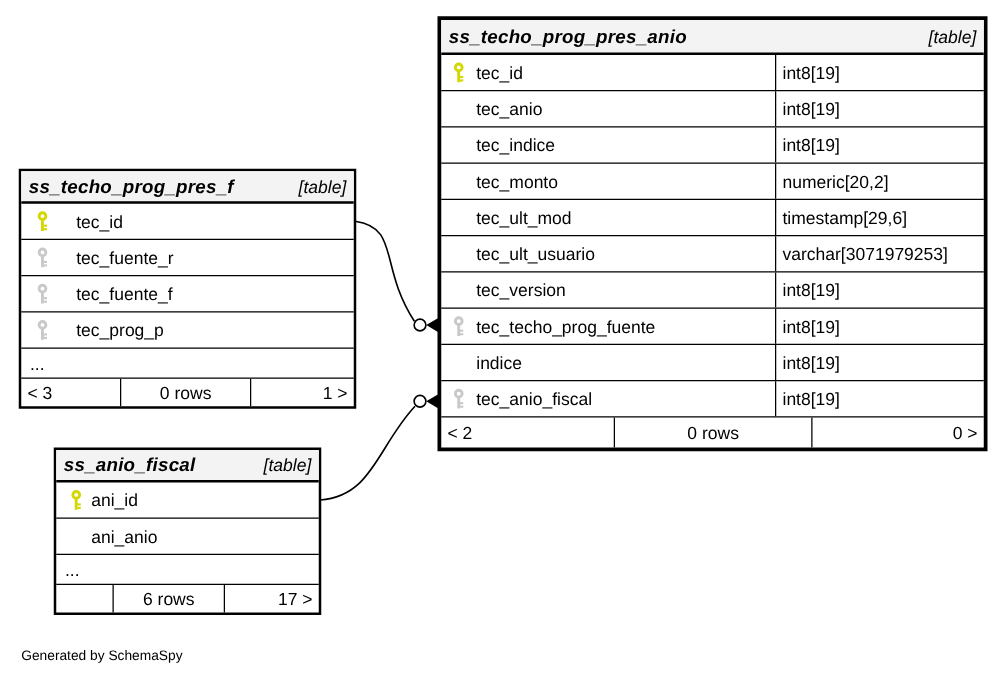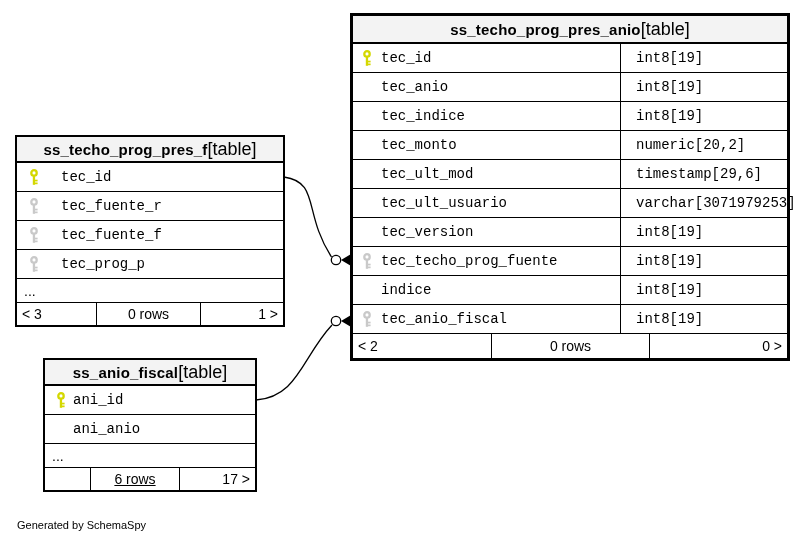--- a/index.html
+++ b/index.html
@@ -5,32 +5,32 @@
   html,body { margin:0; padding:0; }
   body {
     width:805px; height:549px; position:relative; background:#ffffff;
     font-family:"Liberation Sans", sans-serif; color:#000; overflow:hidden;
   }
   .tbl { position:absolute; border:2px solid #000; background:#fff; z-index:1; }
   .tbl.main { border-width:3px; }
 
   .thead {
     height:24px; background:#f3f3f3; border-bottom:2px solid #000;
-    display:flex; align-items:center; justify-content:center; padding:0 6px;
+    display:flex; align-items:center; justify-content:space-between; padding:0 6px;font-style:italic;
   }
   .main .thead { height:26px; }
   .tname { font-weight:bold; font-size:15px; letter-spacing:0.2px; cursor:pointer; }
-  .tbadge { font-size:18px; }
-
-  .trow { height:28px; border-bottom:1px solid #000; display:flex; align-items:stretch;font-family:Liberation Mono, monospace; }
+  .tbadge { font-size:14px; }
+
+  .trow { height:28px; border-bottom:1px solid #000; display:flex; align-items:stretch; }
   .cname { flex:1; position:relative; display:flex; align-items:center; }
   .main .cname { flex:0 0 267px; }
   .ctype {
     flex:1; border-left:1px solid #000; display:flex; align-items:center;
-    padding-left:15px; font-size:14px; white-space:nowrap;
+    padding-left:5px; font-size:14px; white-space:nowrap;
   }
   .ctext { font-size:14px; white-space:nowrap; }
   .main .ctext, .fiscal .ctext { margin-left:28px; }
   .presf .ctext { margin-left:44px; }
 
   .key { position:absolute; top:50%; transform:translateY(-50%); line-height:0; }
   .main .key { left:8px; }
   .presf .key { left:11px; }
   .fiscal .key { left:10px; }
   .key.pk { color:var(--primary-key, #d4d800); }
@@ -41,21 +41,21 @@
 
   .tfoot { display:flex; font-size:14px; }
   .main  .tfoot { height:24px; }
   .presf .tfoot, .fiscal .tfoot { height:22px; }
   .fcell { display:flex; align-items:center; border-right:1px solid #000; box-sizing:border-box; }
   .fcell:last-child { border-right:none; flex:1; justify-content:flex-end; padding-right:5px; }
   .fc1 { padding-left:5px; }
   .fc2 { justify-content:center; }
   .main  .fc1 { width:139px; } .main  .fc2 { width:158px; }
   .presf .fc1 { width:80px; }  .presf .fc2 { width:104px; }
-  .fiscal .fc1 { width:46px; } .fiscal .fc2 { width:89px;text-decoration:underline; }
+  .fiscal .fc1 { width:46px; } .fiscal .fc2 { width:89px; }
 
   .overlay { position:absolute; left:0; top:0; z-index:3; pointer-events:none; }
 
   .gen-note { position:absolute; left:17px; top:519px; font-size:11px; }
 </style>
 </head>
 <body>
 
 <div class="tbl main" style="left:350px; top:13px; width:434px;">
   <div class="thead">

